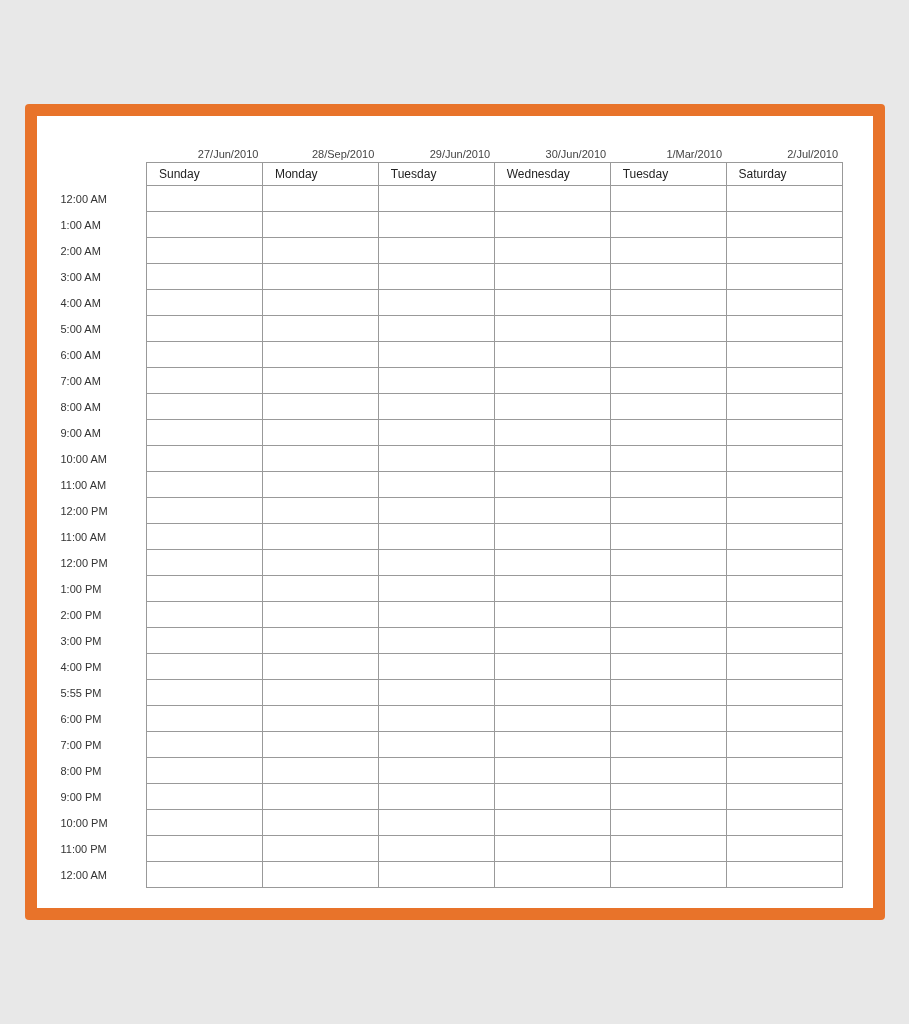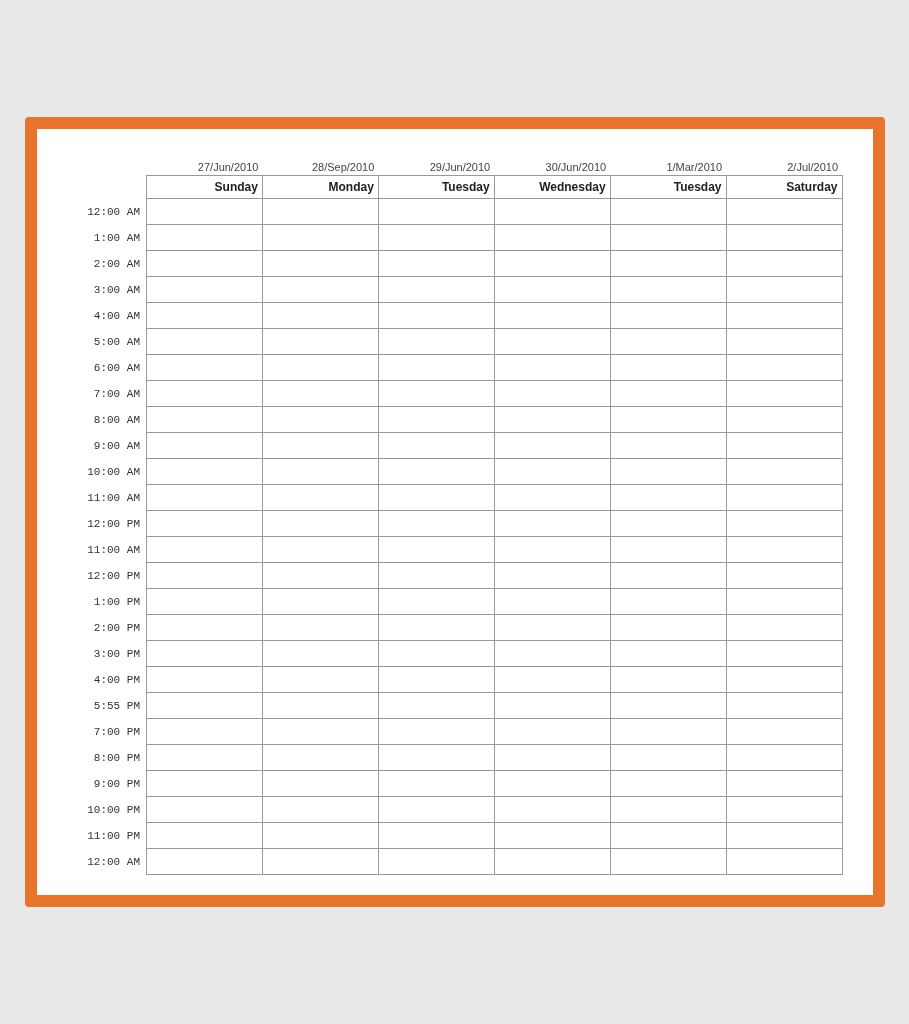--- a/index.html
+++ b/index.html
@@ -38,47 +38,45 @@
       color: #444;
       font-weight: normal;
       padding: 2px 4px;
       text-align: right;
     }
     .date-row th:first-child {
       width: 90px;
     }
     .day-row th {
       font-size: 12px;
-      font-weight: bold;
+      font-weight: normal;
       color: #222;
-      padding: 4px 4px;
-      text-align: right;
+      padding: 4px 12px;
+      text-align: left;
       border: 1px solid #999;
       background: white;
     }
     .day-row th:first-child {
       border: none;
       background: white;
     }
     .schedule-table td {
       border: 1px solid #999;
       height: 26px;
       font-size: 11px;
       color: #333;
       padding: 2px 4px;
     }
     .time-cell {
       border: none !important;
-      text-align: right;
       white-space: nowrap;
       padding-right: 6px !important;
       font-size: 11px;
       color: #333;
       background: white;
-      font-family: Liberation Mono, monospace;
     }
     .data-cell {
       min-width: 90px;
     }
   </style>
 </head>
 <body>
 
 <div class="outer-border">
   <div class="inner-container">
@@ -282,20 +280,29 @@
           <tr>
             <td class="time-cell">5:55 PM</td>
             <td class="data-cell"></td>
             <td class="data-cell"></td>
             <td class="data-cell"></td>
             <td class="data-cell"></td>
             <td class="data-cell"></td>
             <td class="data-cell"></td>
           </tr>
           <tr>
+            <td class="time-cell">6:00 PM</td>
+            <td class="data-cell"></td>
+            <td class="data-cell"></td>
+            <td class="data-cell"></td>
+            <td class="data-cell"></td>
+            <td class="data-cell"></td>
+            <td class="data-cell"></td>
+          </tr>
+          <tr>
             <td class="time-cell">7:00 PM</td>
             <td class="data-cell"></td>
             <td class="data-cell"></td>
             <td class="data-cell"></td>
             <td class="data-cell"></td>
             <td class="data-cell"></td>
             <td class="data-cell"></td>
           </tr>
           <tr>
             <td class="time-cell">8:00 PM</td>

